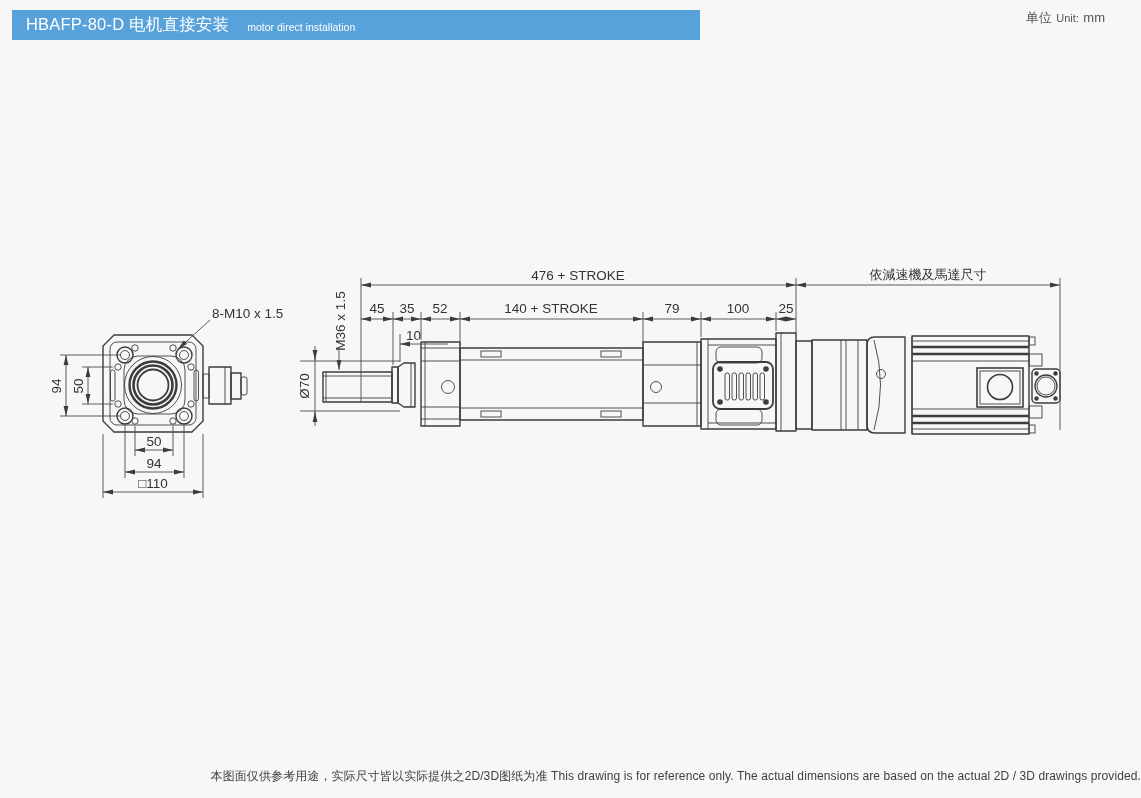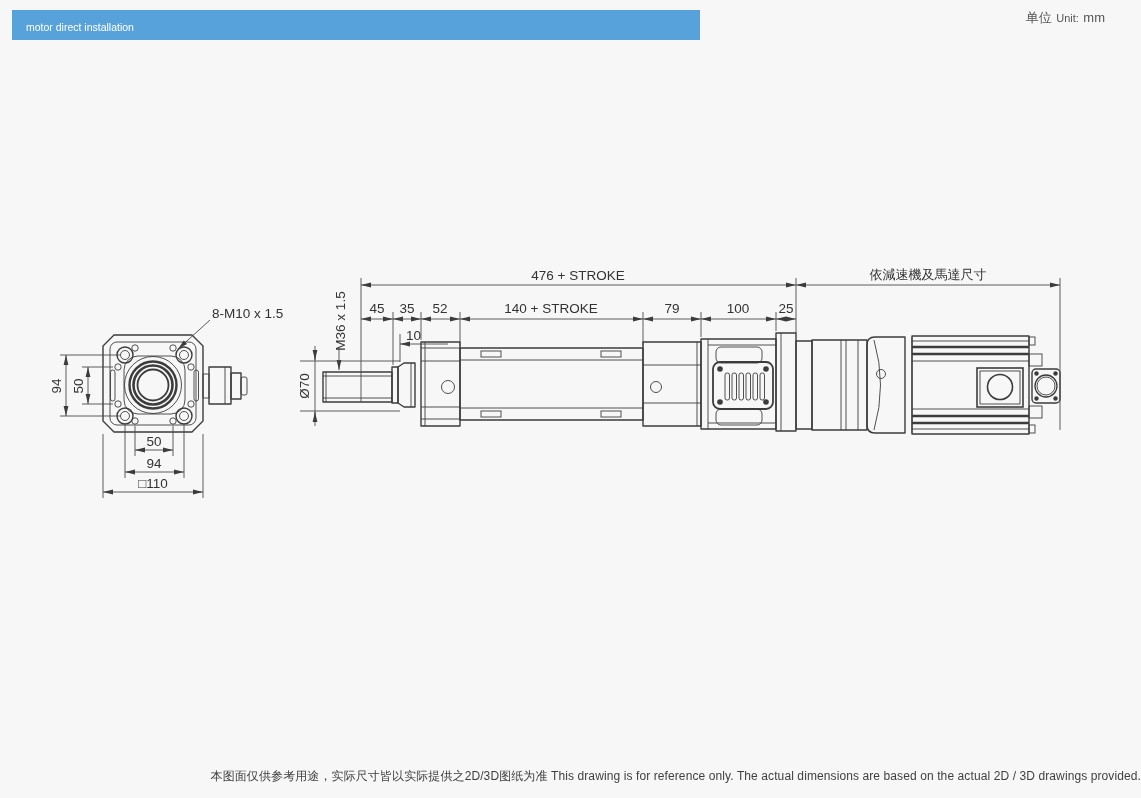--- a/index.html
+++ b/index.html
@@ -9,21 +9,21 @@
     font-family:"Liberation Sans", sans-serif;
     overflow:hidden;
   }
   .banner{
     position:absolute;left:12px;top:10px;width:688px;height:30px;
     background:#58a2db;color:#ffffff;
     display:flex;align-items:center;padding-left:14px;box-sizing:border-box;
     white-space:nowrap;
   }
   .banner .t1{font-size:16.5px;letter-spacing:.2px;}
-  .banner .t2{font-size:10.5px;margin-left:0;padding-top:4px;}
+  .banner .t2{font-size:10.5px;margin-left:18px;padding-top:4px;}
   .unitline{
     position:absolute;right:36px;top:8px;color:#555;white-space:nowrap;
   }
   .unitline .u-cn{font-size:13px;font-family:Liberation Mono, monospace;}
   .unitline .u-en{font-size:11px;}
   .unitline .u-val{font-size:13px;text-align:right;}
   .footer{
     position:absolute;left:0;right:0;top:768px;text-align:right;
     font-size:12px;color:#3f3f3f;letter-spacing:.1px;white-space:nowrap;
   }
@@ -32,20 +32,21 @@
   .md{stroke:#3c3c3c;fill:none;stroke-width:.9;}
   .dim{stroke:#4a4a4a;fill:none;stroke-width:.9;}
   .dt{font-family:"Liberation Sans",sans-serif;font-size:13.5px;fill:#333;}
   .dtc{font-family:"Liberation Sans",sans-serif;font-size:13px;fill:#333;}
   .scr{fill:#3c3c3c;stroke:none;}
 </style>
 </head>
 <body>
 
 <div class="banner">
+  <span class="t1">HBAFP-80-D 电机直接安装</span>
   <span class="t2">motor direct installation</span>
 </div>
 
 <div class="unitline">
   <span class="u-cn">单位</span>
   <span class="u-en">Unit:</span>
   <span class="u-val">mm</span>
 </div>
 
 <svg width="1141" height="798" viewBox="0 0 1141 798">

